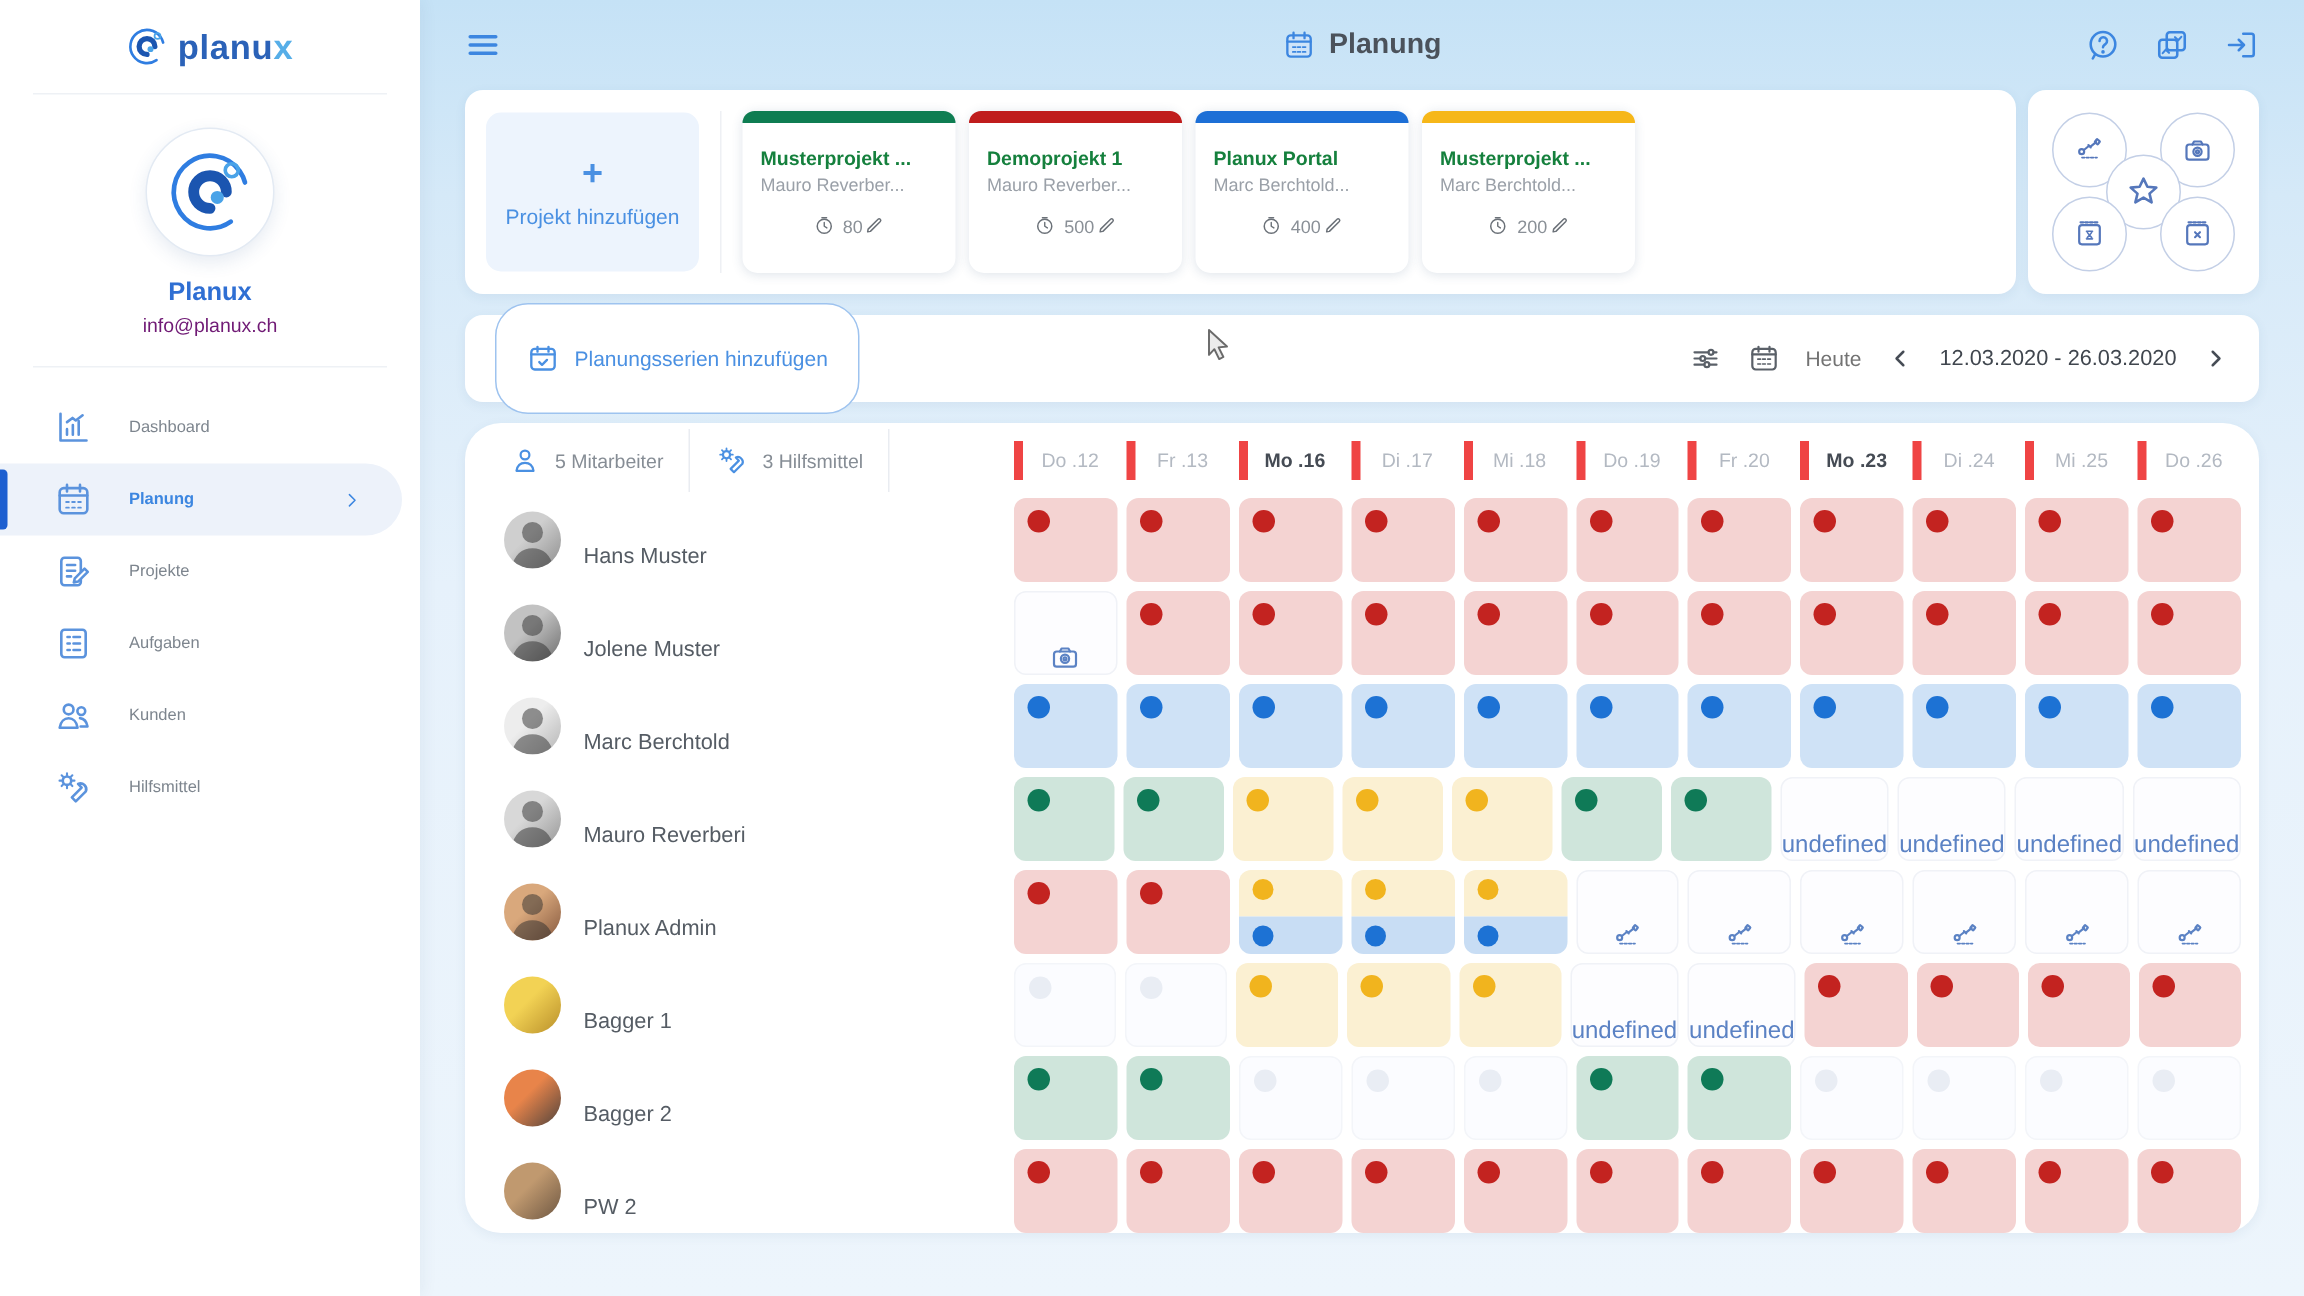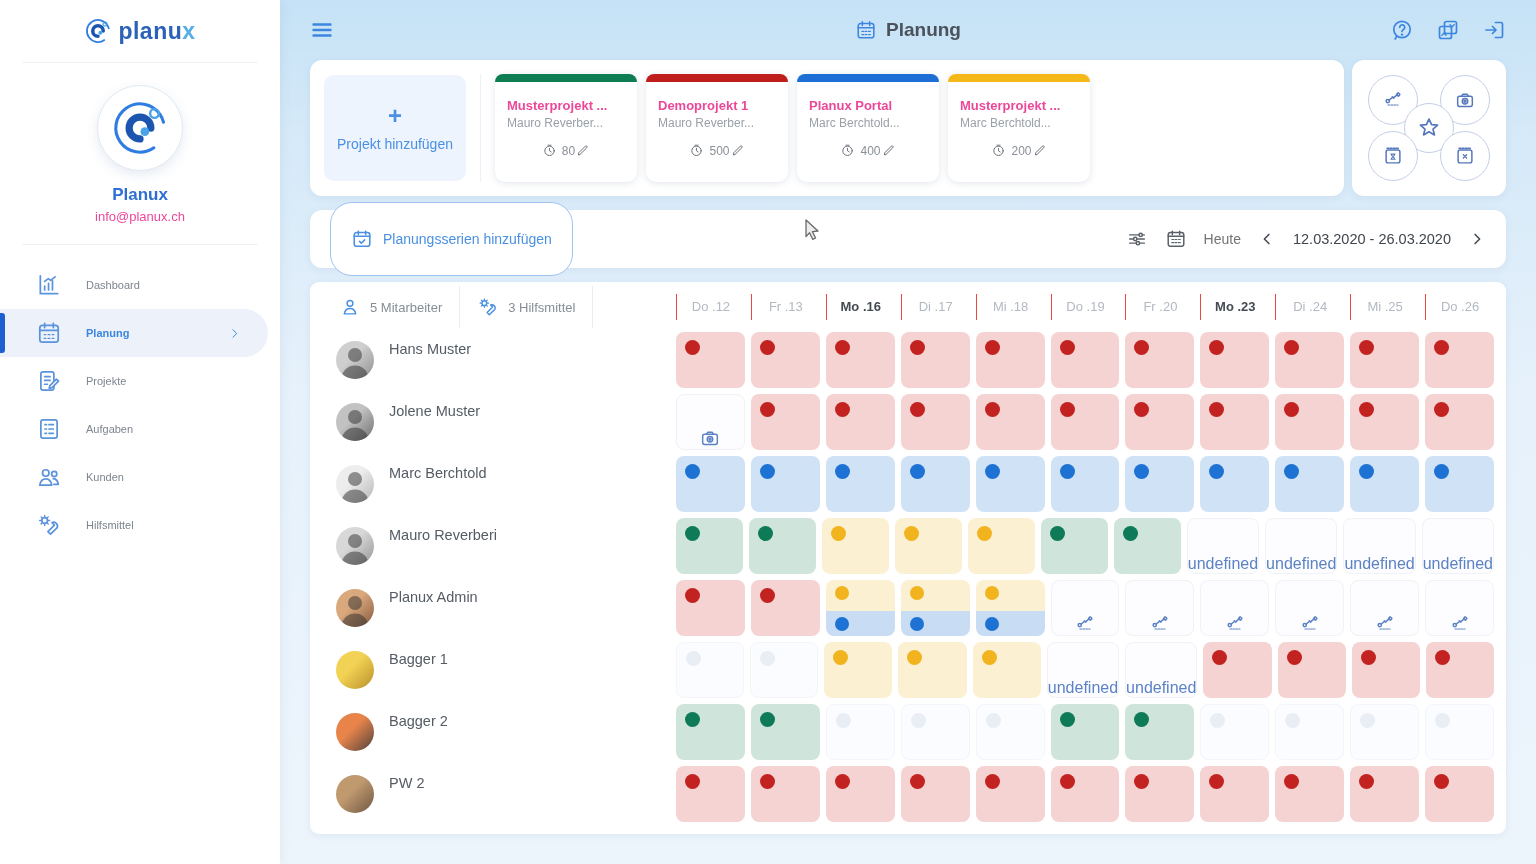--- a/index.html
+++ b/index.html
@@ -8,21 +8,21 @@
 
   
   .sidebar { width:280px; background:#ffffff; box-shadow:2px 0 10px rgba(30,60,110,.06); z-index:5; display:flex; flex-direction:column; }
   .brand { height:62px; display:flex; align-items:center; justify-content:center; gap:6px; }
   .brand-text { font-size:23px; font-weight:bold; color:#2b62b8; letter-spacing:.5px; }
   .brand-text .accent { color:#56aee8; }
   .h-divider { height:1px; background:#eef1f5; margin:0 22px; }
   .profile { text-align:center; padding:22px 0 20px; }
   .profile-avatar { width:86px; height:86px; border-radius:50%; background:#fff; border:1px solid #e3eaf3; box-shadow:0 4px 12px rgba(50,90,150,.12); margin:0 auto 14px; display:flex; align-items:center; justify-content:center; }
   .profile-name { font-size:17px; font-weight:bold; color:#2f6fd3; margin-bottom:4px; }
-  .profile-email { font-size:13px; color:#ec4899; }
+  .profile-email { font-size:13px; color:#701a75; }
   .nav { padding-top:16px; }
   .nav-item { position:relative; height:48px; display:flex; align-items:center; gap:24px; padding-left:36px; color:#7d858e; font-size:11px; cursor:pointer; }
   .nav-item .nav-ic { width:26px; height:26px; color:#5b93dd; flex:0 0 26px; }
   .nav-item.active { background:#edf2fa; border-radius:0 26px 26px 0; margin-right:12px; color:#3c86e0; font-weight:bold; }
   .nav-item.active::before { content:""; position:absolute; left:0; top:4px; bottom:4px; width:5px; background:#1d5fd0; border-radius:0 3px 3px 0; }
   .nav-item .chev { margin-left:auto; margin-right:26px; color:#3c86e0; font-size:16px; }
   svg { display:block; }
 
   
   .main { flex:1; background:linear-gradient(180deg,#c5e2f6 0%,#d5e9f8 15%,#e6f1fb 45%,#edf5fc 100%); position:relative; }
@@ -35,21 +35,21 @@
 
   
   .projects-row { margin:0 30px; display:flex; gap:8px; height:136px; }
   .projects-card { flex:1; background:#fff; border-radius:12px; box-shadow:0 2px 8px rgba(40,80,130,.07); display:flex; align-items:center; padding:14px; }
   .add-project { width:142px; height:106px; background:#edf4fd; border:none; border-radius:10px; color:#4a90e2; font-size:14px; font-family:inherit; display:flex; flex-direction:column; align-items:center; justify-content:center; gap:8px; cursor:pointer; }
   .add-project .plus { font-size:24px; font-weight:bold; line-height:1; }
   .v-div { width:1px; align-self:stretch; background:#eef0f4; margin:0 14px; }
   .project-cards { display:flex; gap:9px; }
   .project-card { width:142px; height:108px; background:#fff; border-radius:10px; box-shadow:0 1px 7px rgba(50,80,120,.15); position:relative; padding:24px 12px 10px; cursor:pointer; }
   .project-card .color-bar { position:absolute; top:0; left:0; right:0; height:8px; border-radius:10px 10px 0 0; }
-  .pc-title { font-size:13px; font-weight:bold; color:#ec4899; white-space:nowrap; overflow:hidden; }
+  .pc-title { font-size:13px; font-weight:bold; color:#15803d; white-space:nowrap; overflow:hidden; }
   .pc-owner { font-size:12px; color:#9aa0a8; margin-top:3px; white-space:nowrap; overflow:hidden; }
   .pc-foot { margin-top:13px; display:flex; align-items:center; justify-content:center; }
   .pc-hours { display:flex; align-items:center; gap:5px; font-size:12px; color:#8a9097; }
   .pc-hours .pc-ic, .pc-edit { color:#6b7178; }
   .pc-edit { cursor:pointer; }
 
   .actions-card { width:154px; background:#fff; border-radius:12px; box-shadow:0 2px 8px rgba(40,80,130,.07); position:relative; }
   .qa-circle { position:absolute; width:50px; height:50px; border-radius:50%; border:1.5px solid #c3cfe6; background:#fff; color:#5577bb; display:flex; align-items:center; justify-content:center; cursor:pointer; }
   .qa-tl { left:16px; top:15px; } .qa-tr { right:16px; top:15px; }
   .qa-c  { left:52px; top:43px; } 
@@ -58,30 +58,30 @@
   
   .toolbar { margin:14px 30px 0; height:58px; background:#fff; border-radius:12px; box-shadow:0 2px 8px rgba(40,80,130,.07); display:flex; align-items:center; padding:0 20px; }
   .series-btn { display:flex; align-items:center; gap:10px; border:1.5px solid #9ec3ef; border-radius:22px; background:#fff; color:#4a90e2; font-size:14px; font-family:inherit; padding:25px 20px; cursor:pointer; }
   .toolbar-right { margin-left:auto; display:flex; align-items:center; gap:17px; }
   .tr-ic { color:#5a6068; width:22px; height:22px; cursor:pointer; }
   .today { color:#737373; font-size:14px; cursor:pointer; }
   .range-chev { color:#464c55; width:18px; height:18px; cursor:pointer; }
   .date-range { font-size:14.5px; color:#40464e; }
 
   
-  .grid-card { margin:14px 30px 0; background:#fff; border-radius:9px; box-shadow:0 2px 8px rgba(40,80,130,.07); padding:4px 12px 12px; }
+  .grid-card { margin:14px 30px 0; background:#fff; border-radius:24px; box-shadow:0 2px 8px rgba(40,80,130,.07); padding:4px 12px 0; }
   .grid-row-t { display:grid; grid-template-columns:348px repeat(11,1fr); column-gap:6px; align-items:center; }
   .grid-head { height:42px; }
   .tabs { display:flex; height:42px; align-items:stretch; }
   .tab { display:flex; align-items:center; gap:9px; padding:0 17px; border-right:1px solid #e9ecf1; color:#868d95; font-size:13px; cursor:pointer; }
   .tab .tab-ic { color:#4a90e2; }
-  .date-cell { text-align:center; font-size:13px; color:#b3b9c2; border-left:1px solid #ef4444; height:26px; line-height:26px; }
+  .date-cell { text-align:center; font-size:13px; color:#b3b9c2; border-left:6px solid #ef4444; height:26px; line-height:26px; }
   .date-cell.bold { color:#454b54; font-weight:bold; }
   .grid-body { display:flex; flex-direction:column; gap:6px; margin-top:4px; }
-  .member-cell { display:flex; align-items:flex-start; gap:15px; padding-left:14px; }
+  .member-cell { display:flex; align-items:flex-end; gap:15px; padding-left:14px; }
   .avatar { width:38px; height:38px; border-radius:50%; overflow:hidden; position:relative; flex:0 0 38px; }
   .member-name { font-size:14.5px; color:#555c64; }
   .cell { height:56px; border-radius:8px; position:relative; cursor:pointer; }
   .dot { position:absolute; width:15px; height:15px; border-radius:50%; top:8px; left:9px; }
   .c-red { background:#f4d3d2; } .c-red .dot { background:#c32320; }
   .c-blue { background:#cfe2f6; } .c-blue .dot { background:#1d72d4; }
   .c-green { background:#cfe5db; } .c-green .dot { background:#0f7a57; }
   .c-yellow { background:#fbf0d2; } .c-yellow .dot { background:#f1b41e; }
   .c-empty { background:#fbfcff; border:1px solid #f3f5f9; } .c-empty .dot { background:#e9edf4; }
   .c-icon { background:#fdfdff; border:1px solid #f0f2f7; display:flex; align-items:flex-end; justify-content:center; color:#5b82c4; }

